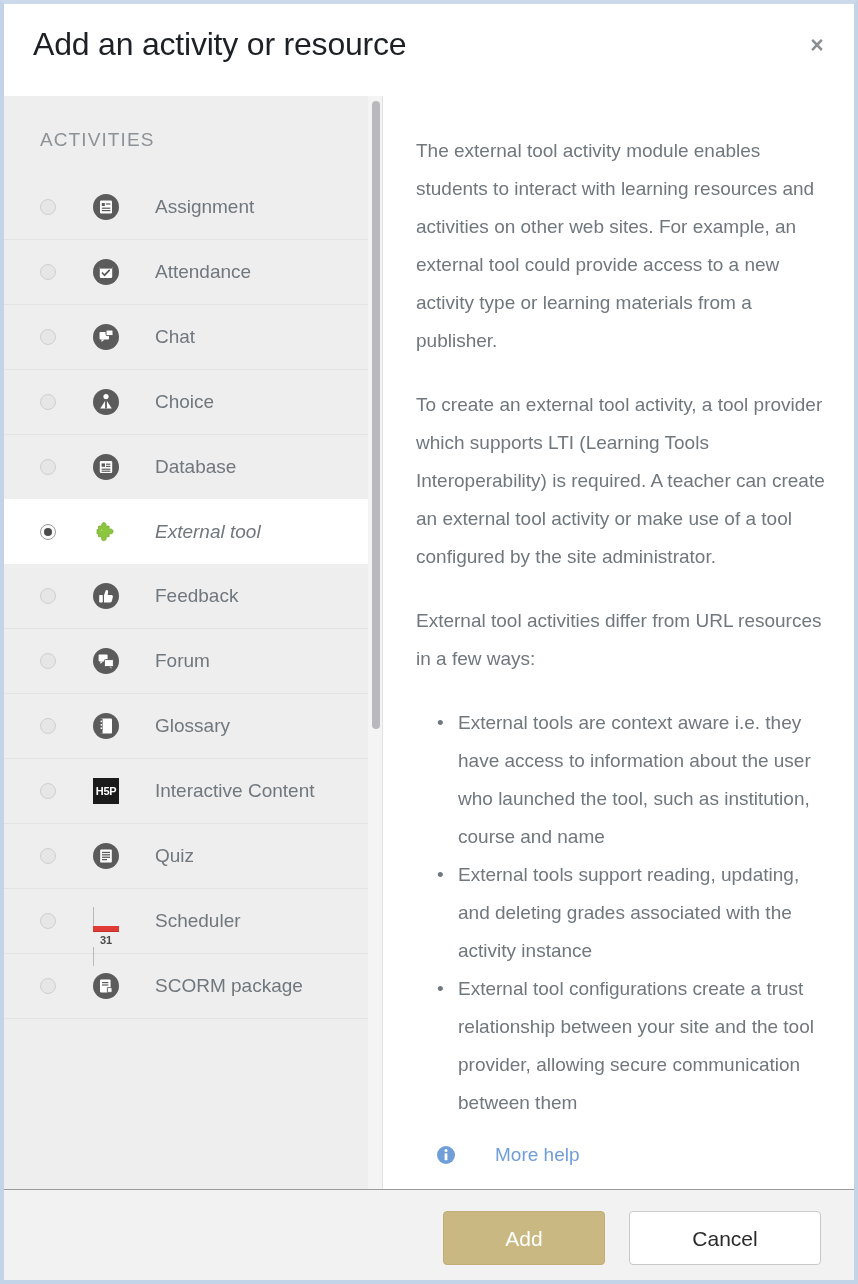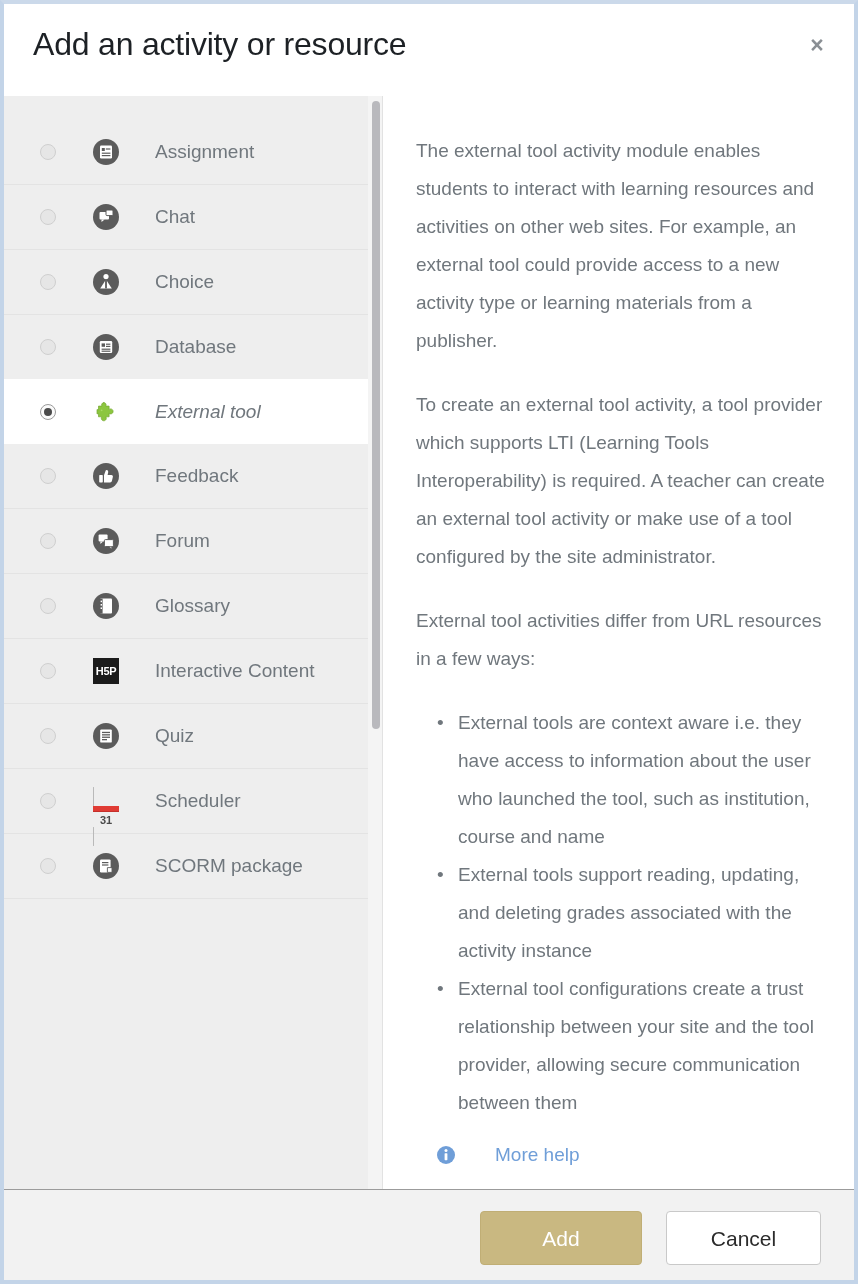--- a/index.html
+++ b/index.html
@@ -263,54 +263,67 @@
     line-height: 1;
   }
   .btn-add {
     width: 162px; height: 54px;
     background: #c9b881;
     border: 1px solid #c0ae75;
     color: #ffffff;
     margin-right: 24px;
   }
   .btn-cancel {
-    width: 155px; height: 54px;
+    width: 192px; height: 54px;
     background: #ffffff;
     border: 1px solid #c9c9c9;
     color: #2b2b2b;
   }
 </style>
 </head>
 <body>
 
 <div class="modal-frame">
 
   <div class="modal-header">
     <div class="modal-title">Add an activity or resource</div>
     <button class="close-btn">×</button>
   </div>
 
   <div class="modal-body">
 
     <div class="chooser-col">
       <div class="chooser-scroll">
+        <div class="section-label">ACTIVITIES</div>
         <ul class="option-list" id="option-list">
             <li class="option-row">
               <span class="radio"></span>
               <span class="opt-icon">
                 <svg viewBox="0 0 26 26" xmlns="http://www.w3.org/2000/svg">
                   <circle cx="13" cy="13" r="13" fill="#5b5b5b"></circle>
                   <rect x="7" y="6.5" width="12" height="13" rx="1.2" fill="#ffffff"></rect>
                   <rect x="8.8" y="9" width="3" height="3" fill="#5b5b5b"></rect>
                   <rect x="12.8" y="9.4" width="4.6" height="1.2" fill="#5b5b5b"></rect>
                   <rect x="8.8" y="13.6" width="8.6" height="1.2" fill="#5b5b5b"></rect>
                   <rect x="8.8" y="16" width="8.6" height="1.2" fill="#5b5b5b"></rect>
                 </svg>
               </span>
               <span class="opt-label">Assignment</span>
+            </li>
+            <li class="option-row">
+              <span class="radio"></span>
+              <span class="opt-icon">
+                <svg viewBox="0 0 26 26" xmlns="http://www.w3.org/2000/svg">
+                  <circle cx="13" cy="13" r="13" fill="#5b5b5b"></circle>
+                  <rect x="6.8" y="7" width="12.4" height="12" rx="1.2" fill="#ffffff"></rect>
+                  <rect x="6.8" y="7" width="12.4" height="2.6" fill="#5b5b5b"></rect>
+                  <path d="M9.4 14 L11.6 16.2 L16.2 11.4" stroke="#5b5b5b" stroke-width="1.7" fill="none" stroke-linecap="round"></path>
+                </svg>
+              </span>
+              <span class="opt-label">Attendance</span>
             </li>
             <li class="option-row">
               <span class="radio"></span>
               <span class="opt-icon">
                 <svg viewBox="0 0 26 26" xmlns="http://www.w3.org/2000/svg">
                   <circle cx="13" cy="13" r="13" fill="#5b5b5b"></circle>
                   <rect x="6.5" y="8" width="9.5" height="7.4" rx="1" fill="#ffffff"></rect>
                   <path d="M8.5 15.4 L8.5 18 L11.6 15.4 Z" fill="#ffffff"></path>
                   <rect x="13" y="6" width="7" height="5.6" rx="1" fill="#ffffff"></rect>
                   <rect x="13" y="6" width="7" height="5.6" rx="1" fill="none" stroke="#5b5b5b" stroke-width="1"></rect>

